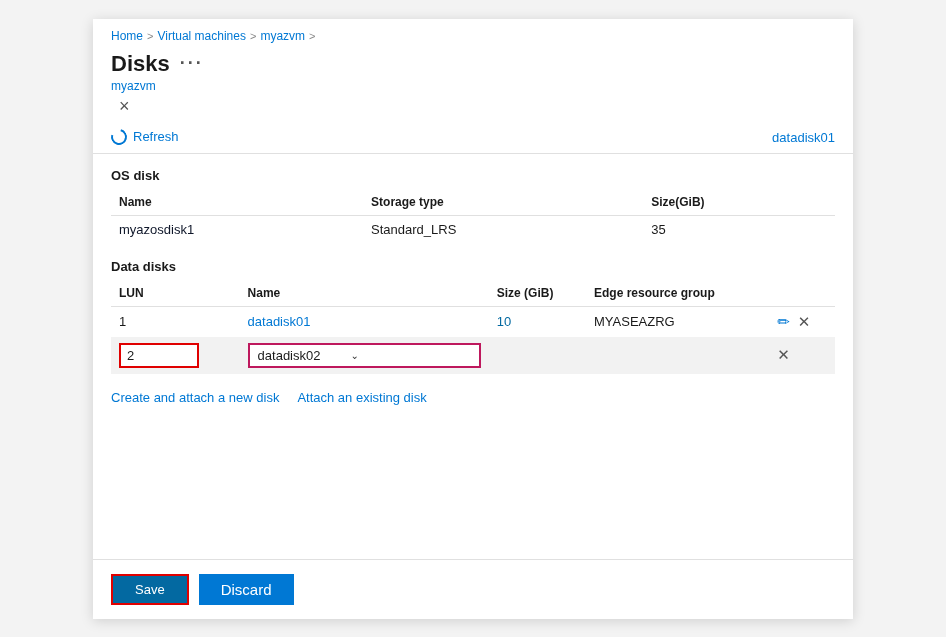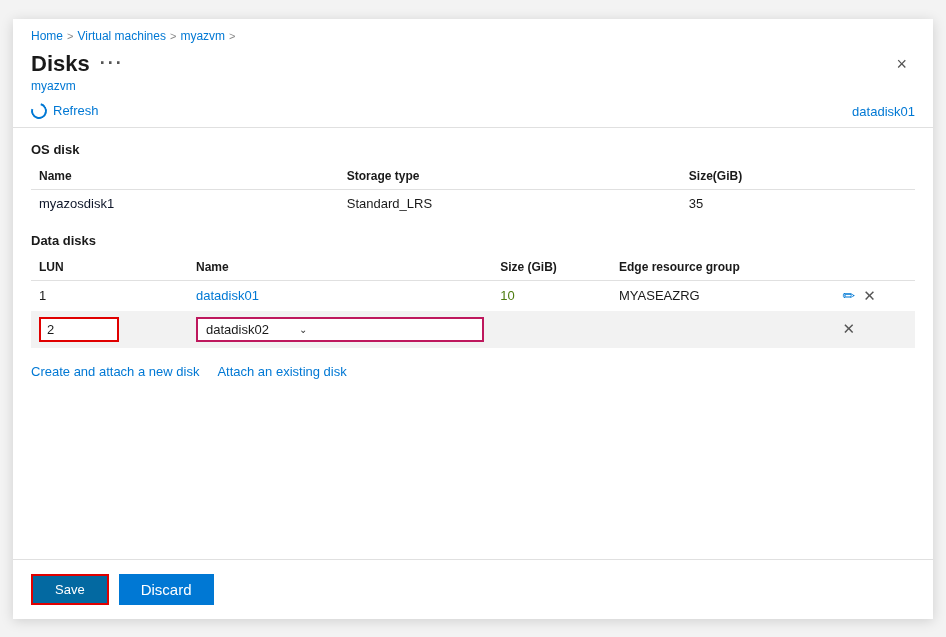--- a/index.html
+++ b/index.html
@@ -7,21 +7,21 @@
       font-family: 'Segoe UI', Arial, sans-serif;
       font-size: 13px;
       background: #f3f3f3;
       display: flex;
       align-items: center;
       justify-content: center;
       min-height: 100vh;
     }
     .panel {
       background: #fff;
-      width: 920px;
+      width: 760px;
       min-height: 600px;
       box-shadow: 0 2px 12px rgba(0,0,0,0.15);
       display: flex;
       flex-direction: column;
       position: relative;
     }
     .breadcrumb-bar {
       padding: 10px 18px 4px 18px;
       font-size: 12px;
       color: #0078d4;
@@ -36,20 +36,21 @@
     .breadcrumb-bar a {
       color: #0078d4;
       text-decoration: none;
       cursor: pointer;
     }
     .panel-header {
       padding: 4px 18px 0 18px;
       display: flex;
       align-items: flex-start;
       justify-content: space-between;
+      flex-direction: column;
     }
     .panel-title-block { display: flex; flex-direction: column; }
     .panel-title {
       font-size: 22px;
       font-weight: 600;
       color: #1a1a1a;
       display: flex;
       align-items: center;
       gap: 10px;
     }
@@ -134,21 +135,21 @@
       color: #1a1a1a;
       vertical-align: middle;
     }
     .os-disk-name {
       color: #0f172a;
     }
     .data-disk-name {
       color: #0078d4;
     }
     .data-size-val {
-      color: #4d7c0f;
+      color: #0369a1;
     }
     .highlighted-row td {
       background: #f2f2f2;
     }
     .lun-cell-highlight {
       border: 2px solid #e00000;
       padding: 3px 6px;
       display: inline-block;
       min-width: 80px;
       background: #fff;

